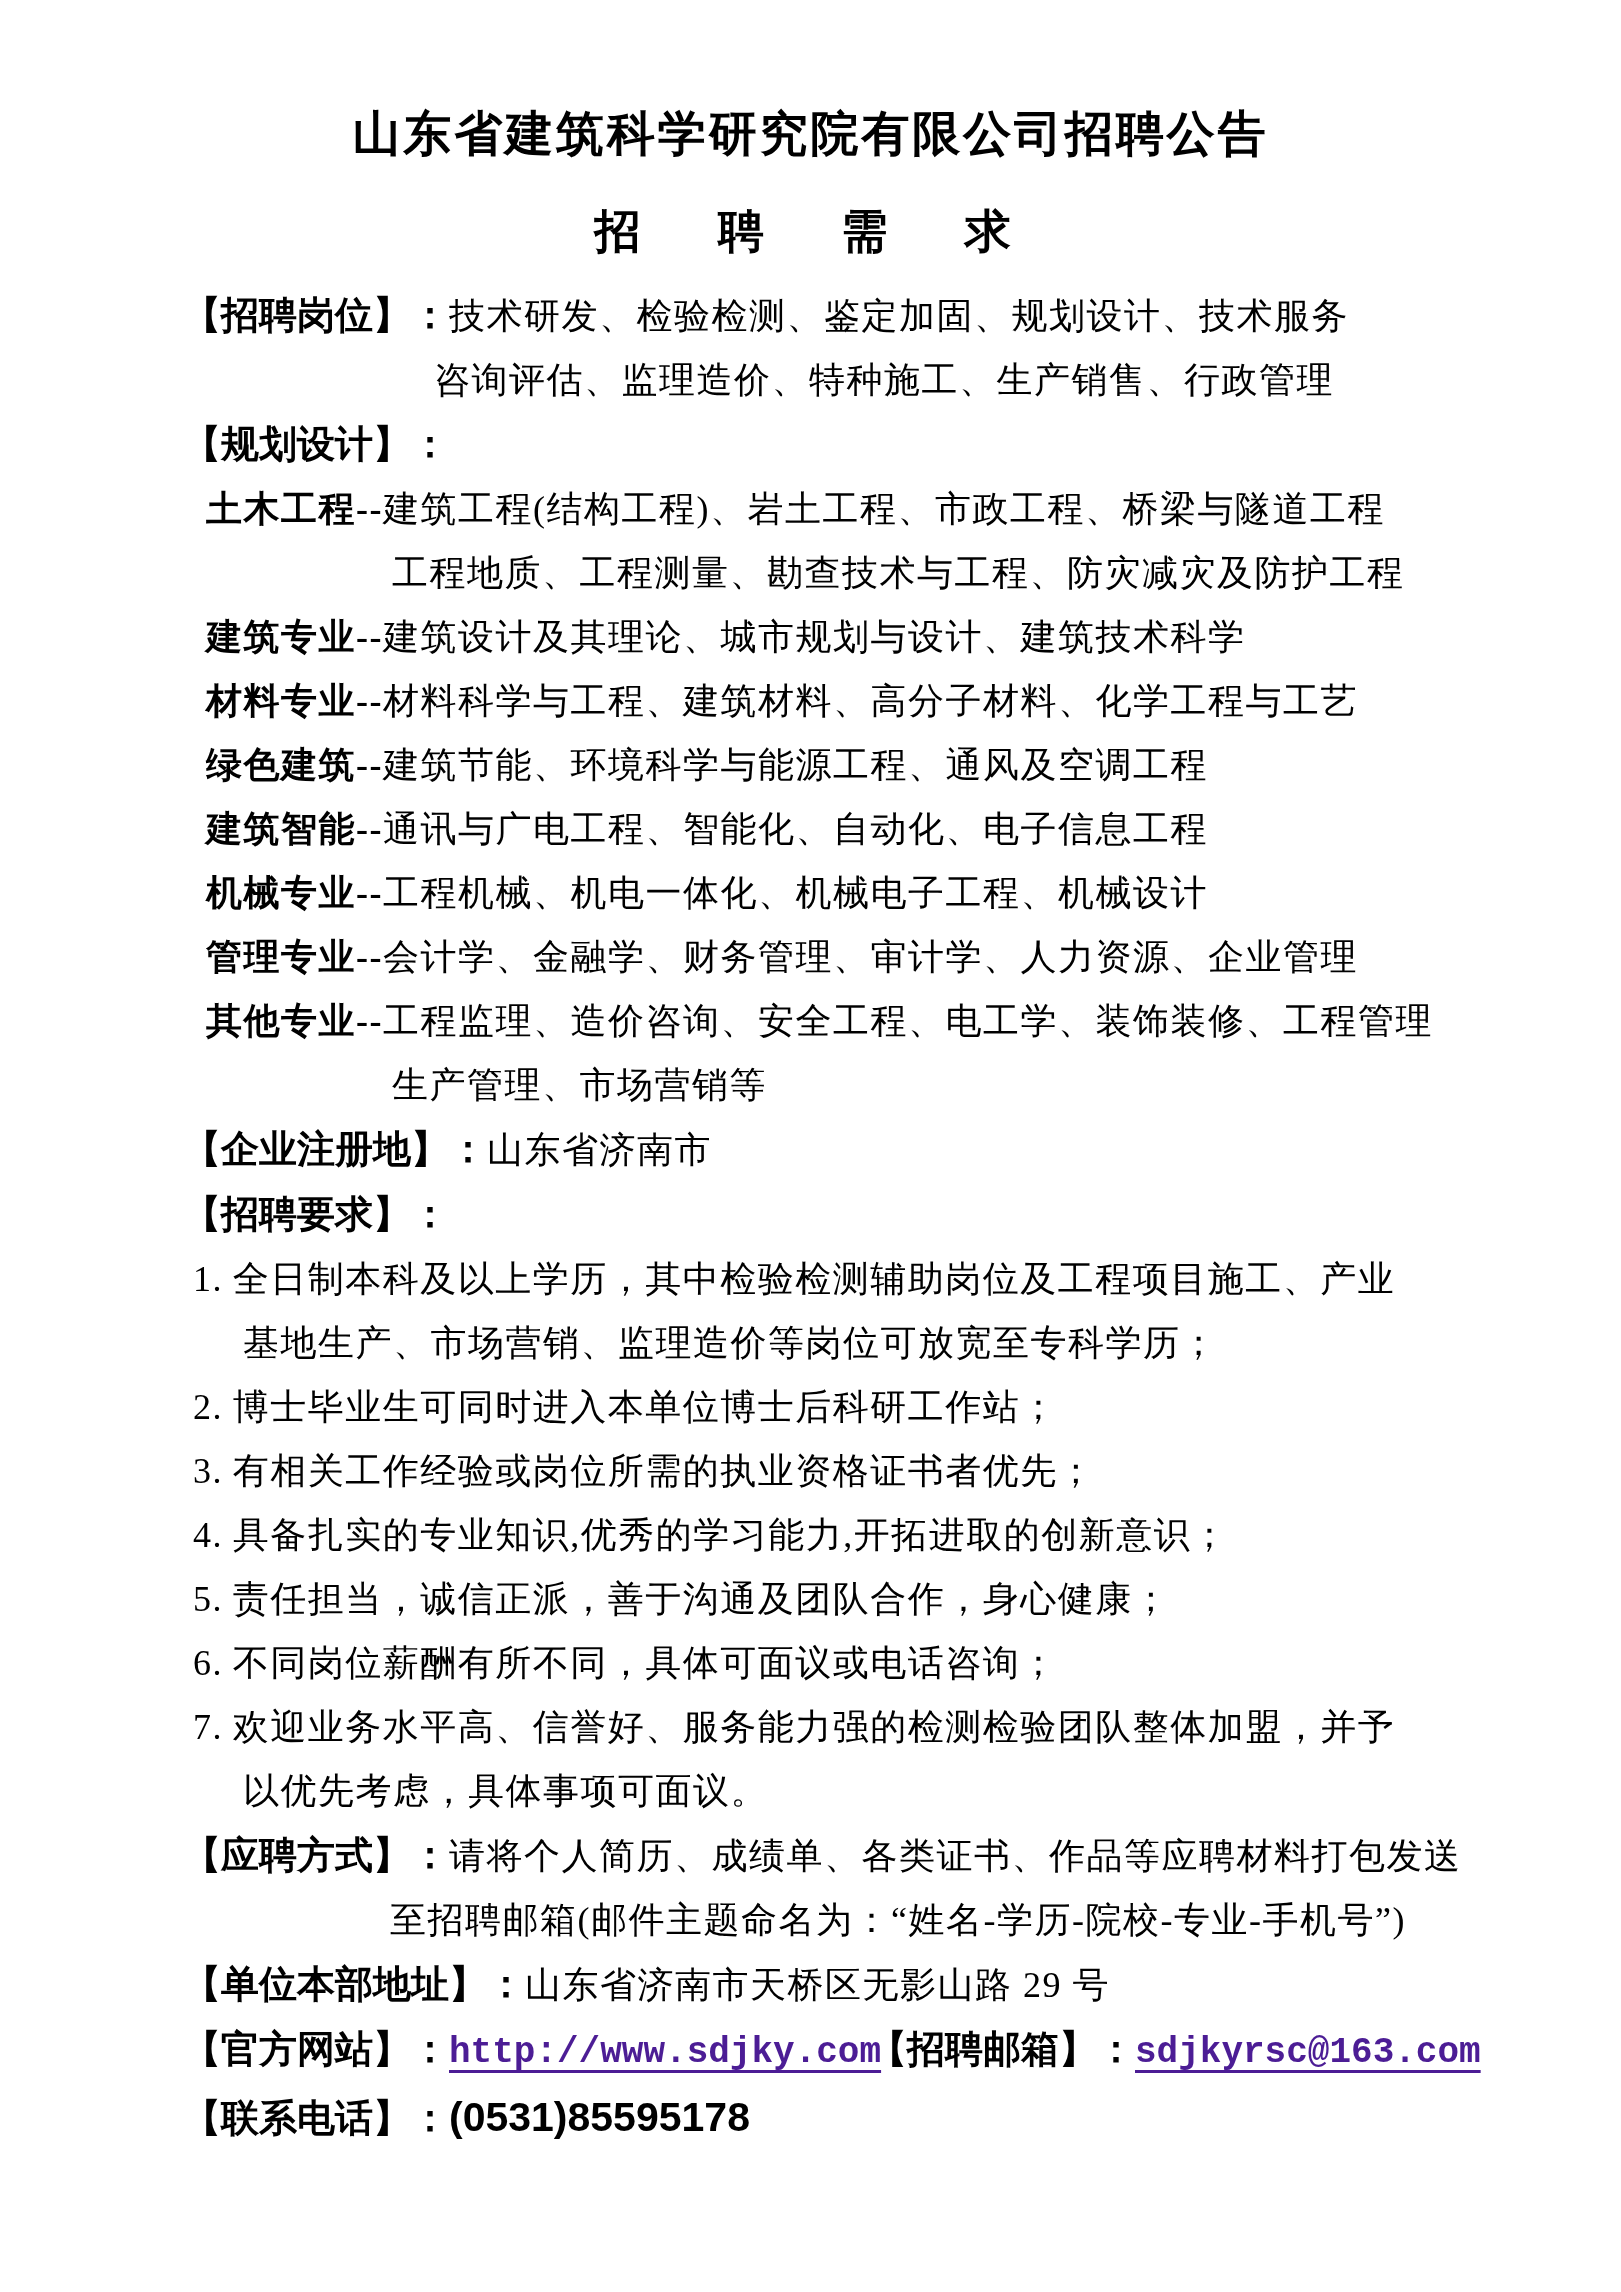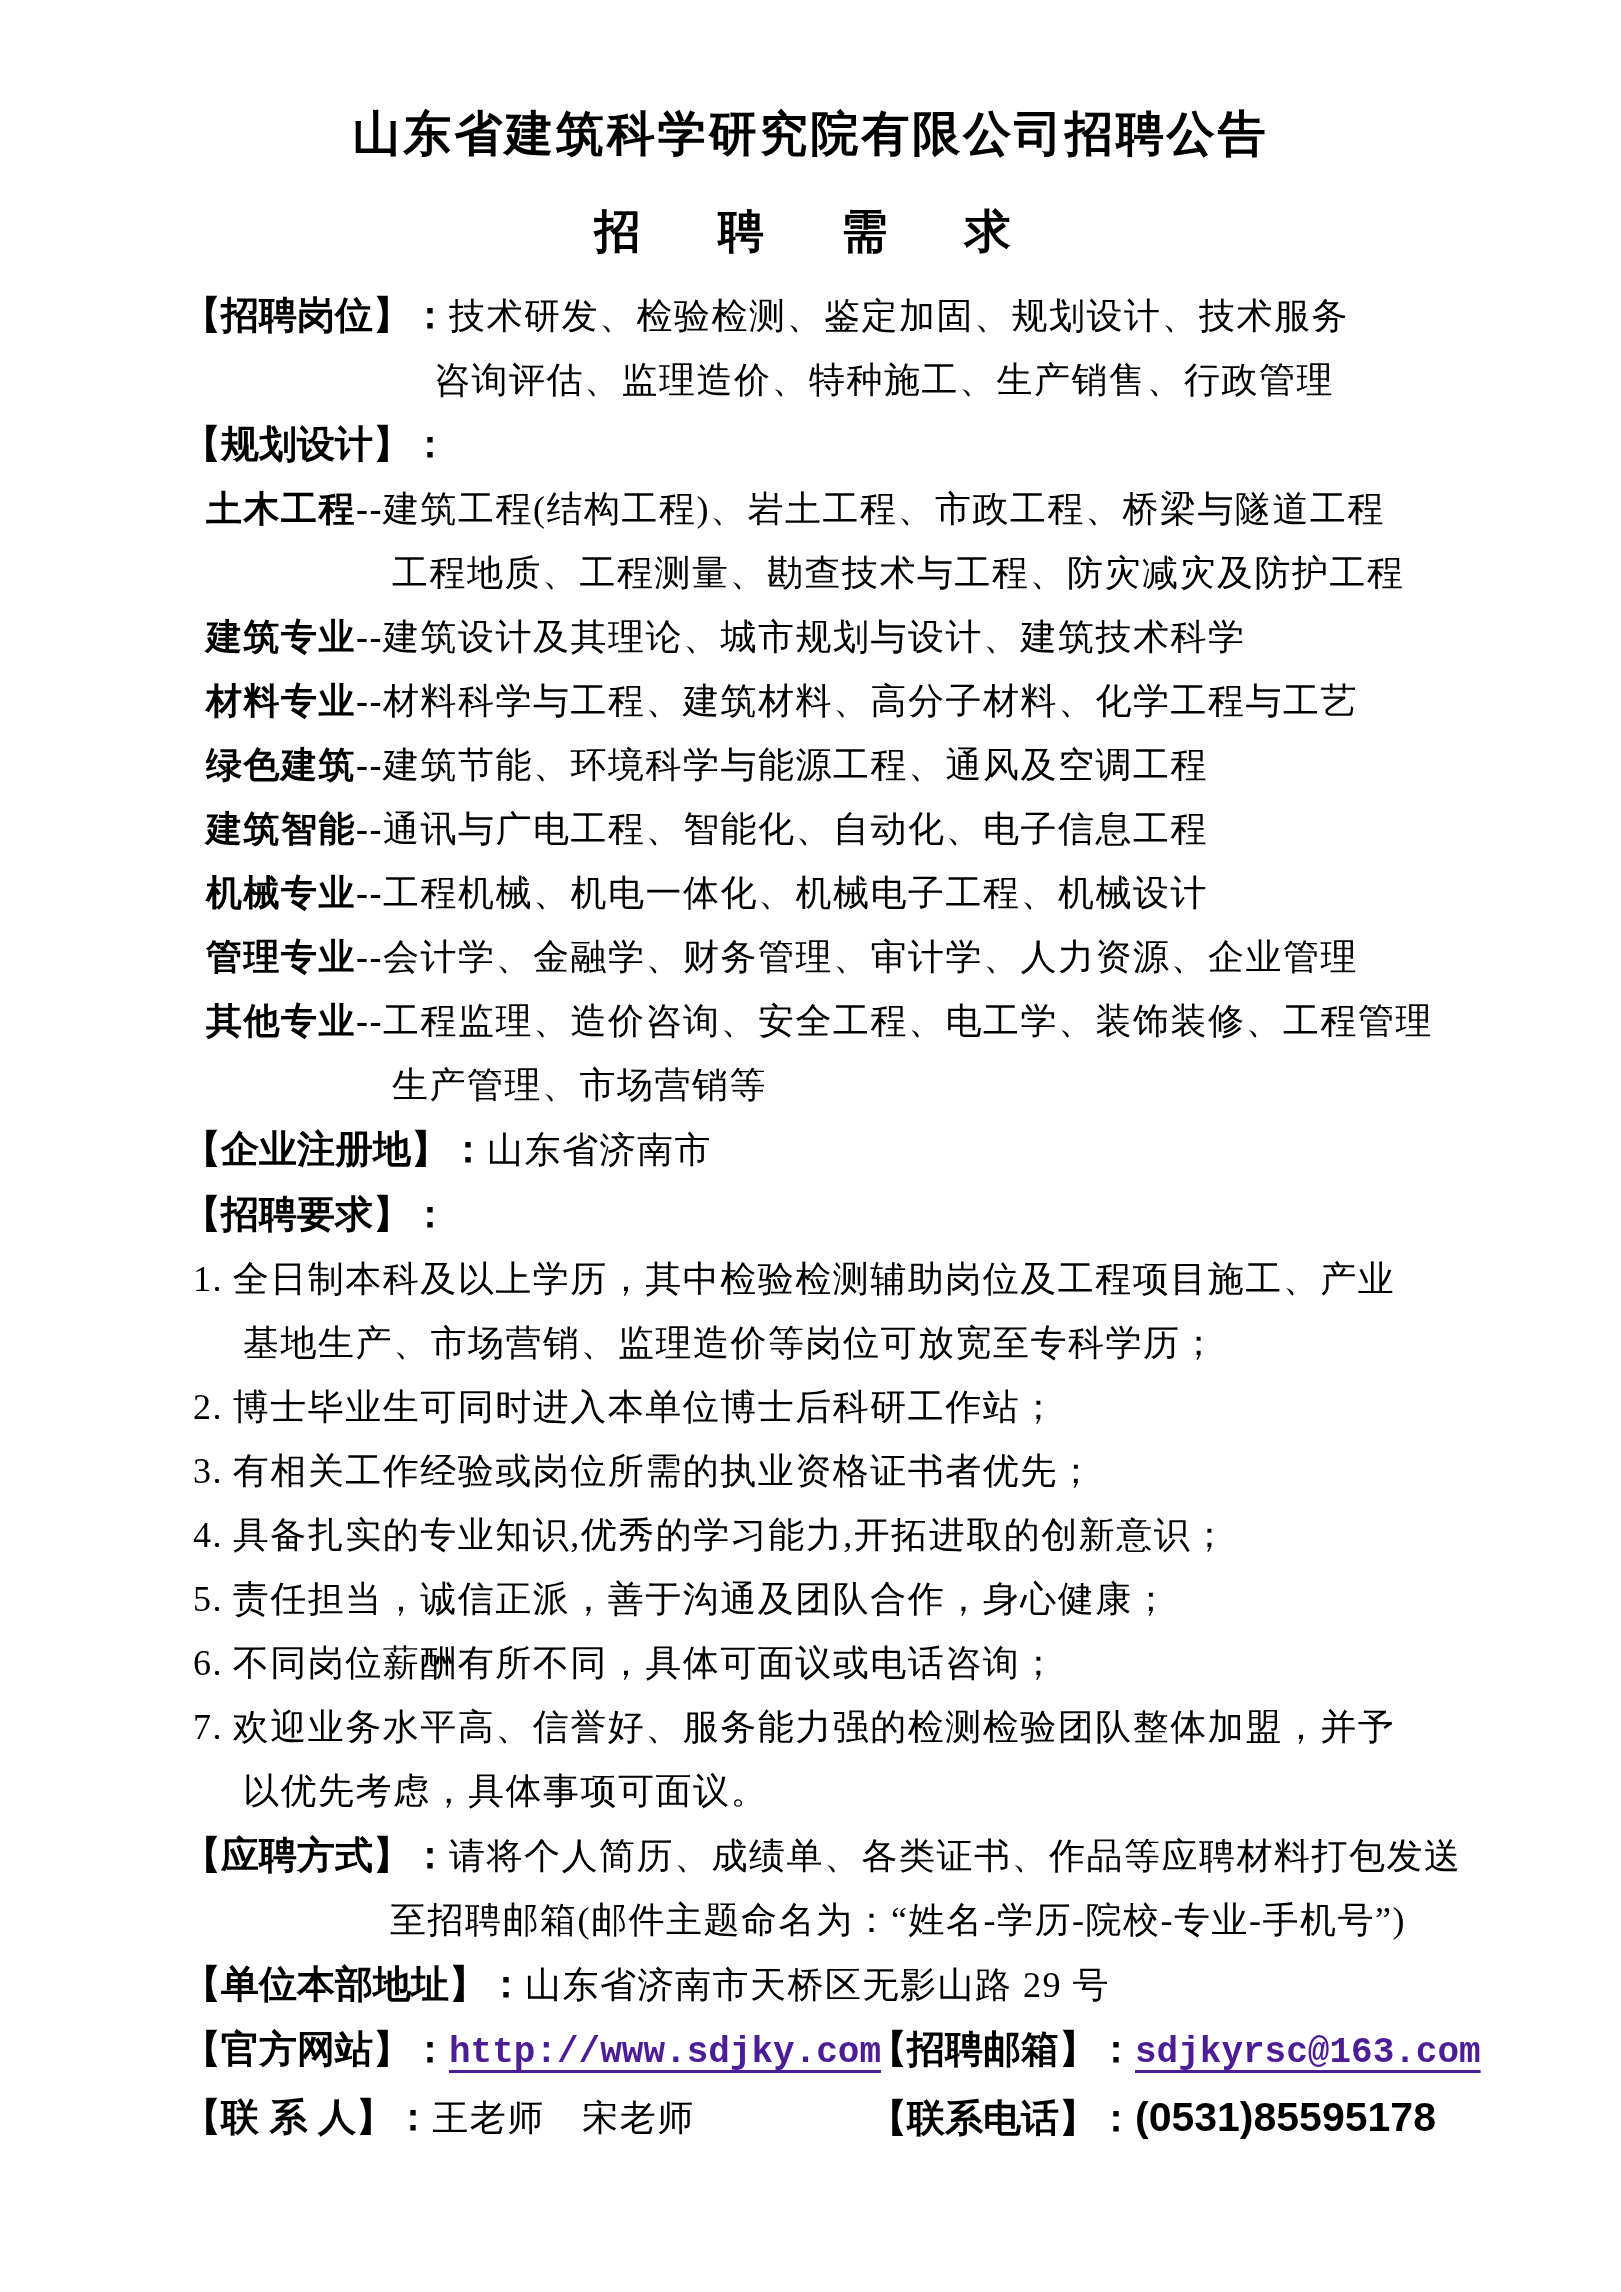--- a/index.html
+++ b/index.html
@@ -169,23 +169,20 @@
     <div class="line contact-row">
       <span class="contact-left">
         <span class="label">【官方网站】：</span><a class="link" href="#">http://www.sdjky.com</a>
       </span>
       <span class="contact-right">
         <span class="label">【招聘邮箱】：</span><a class="link" href="#">sdjkyrsc@163.com</a>
       </span>
     </div>
 
     <div class="line contact-row">
-      <span class="contact-left">
-        <span class="label">【联 系 人】：</span><span>王老师　宋老师</span>
-      </span>
       <span class="contact-right">
         <span class="label">【联系电话】：</span><span class="phone-value">(0531)85595178</span>
       </span>
     </div>
 
   </div>
 </div>
 
 
 </body></html>

